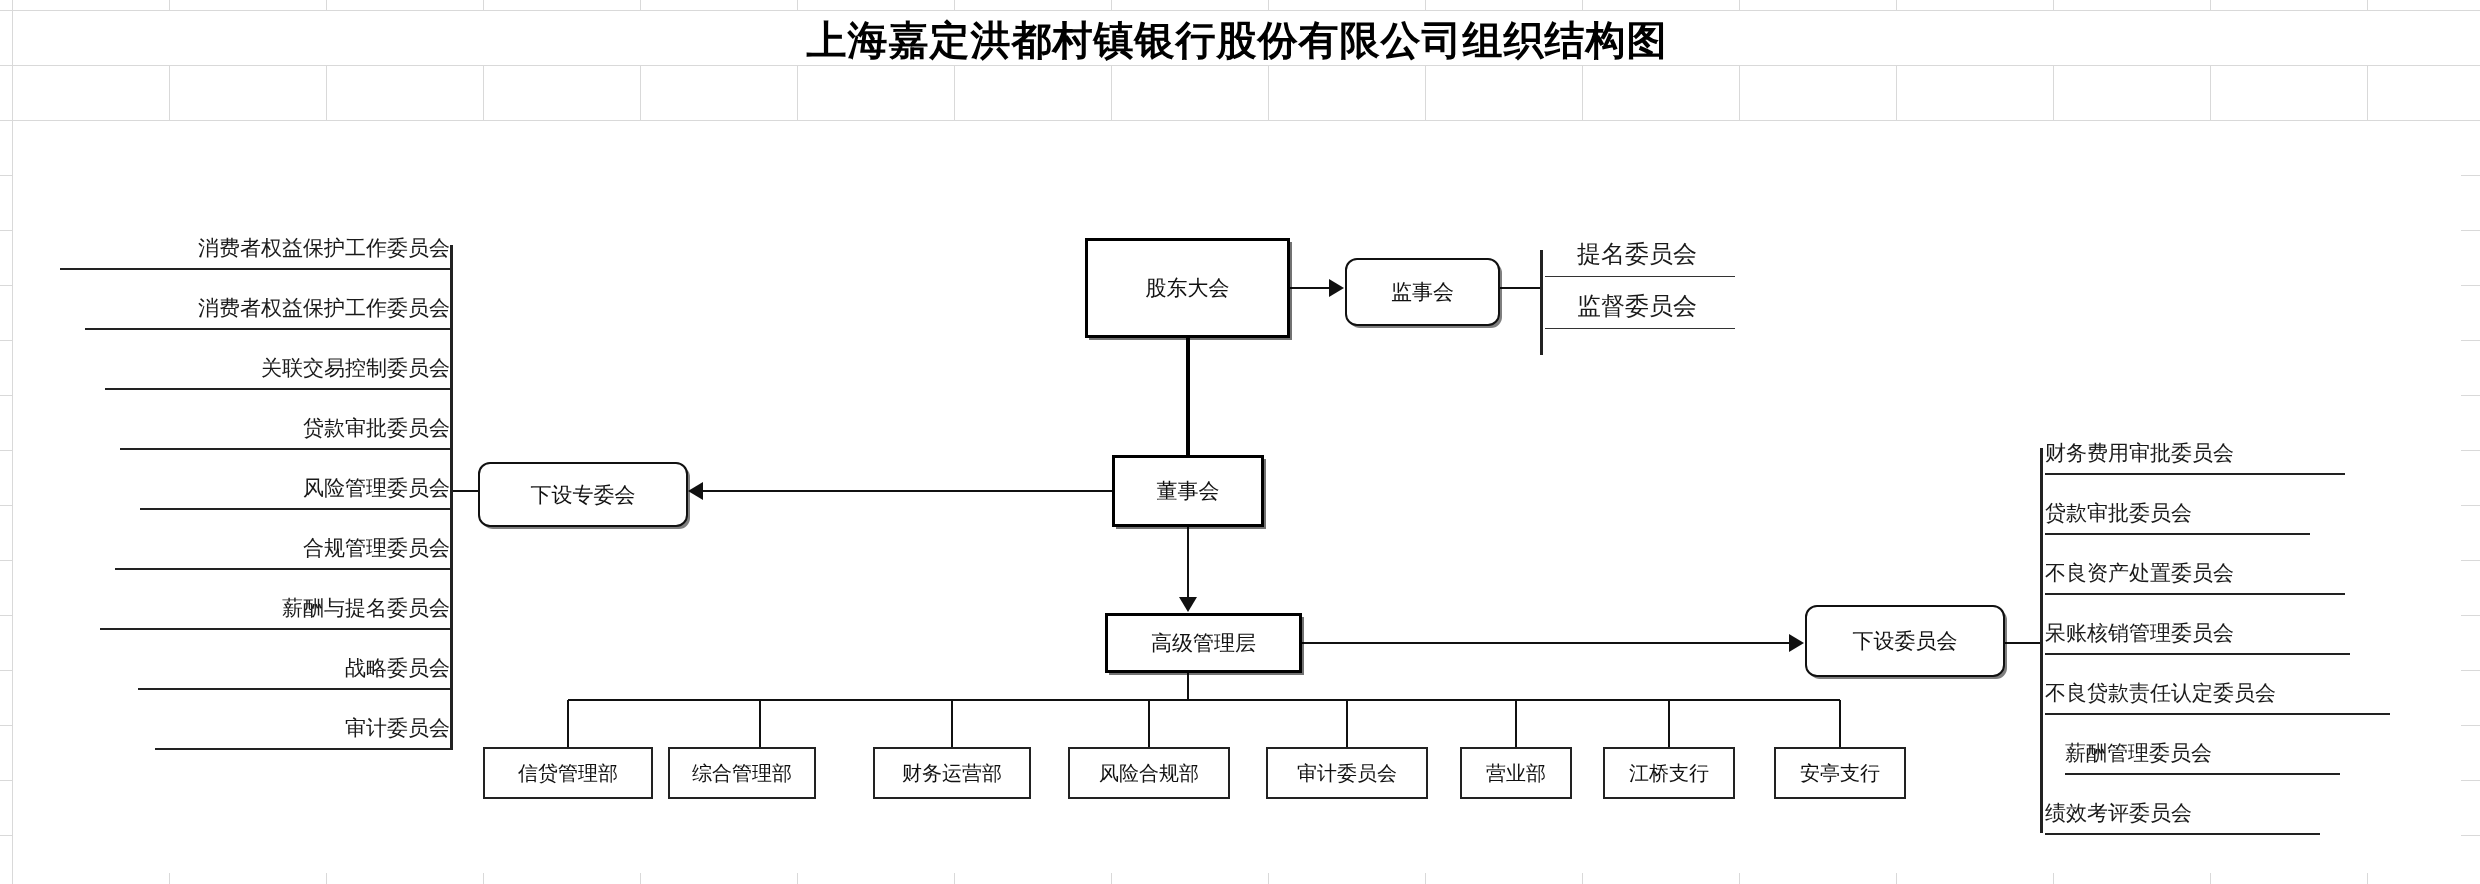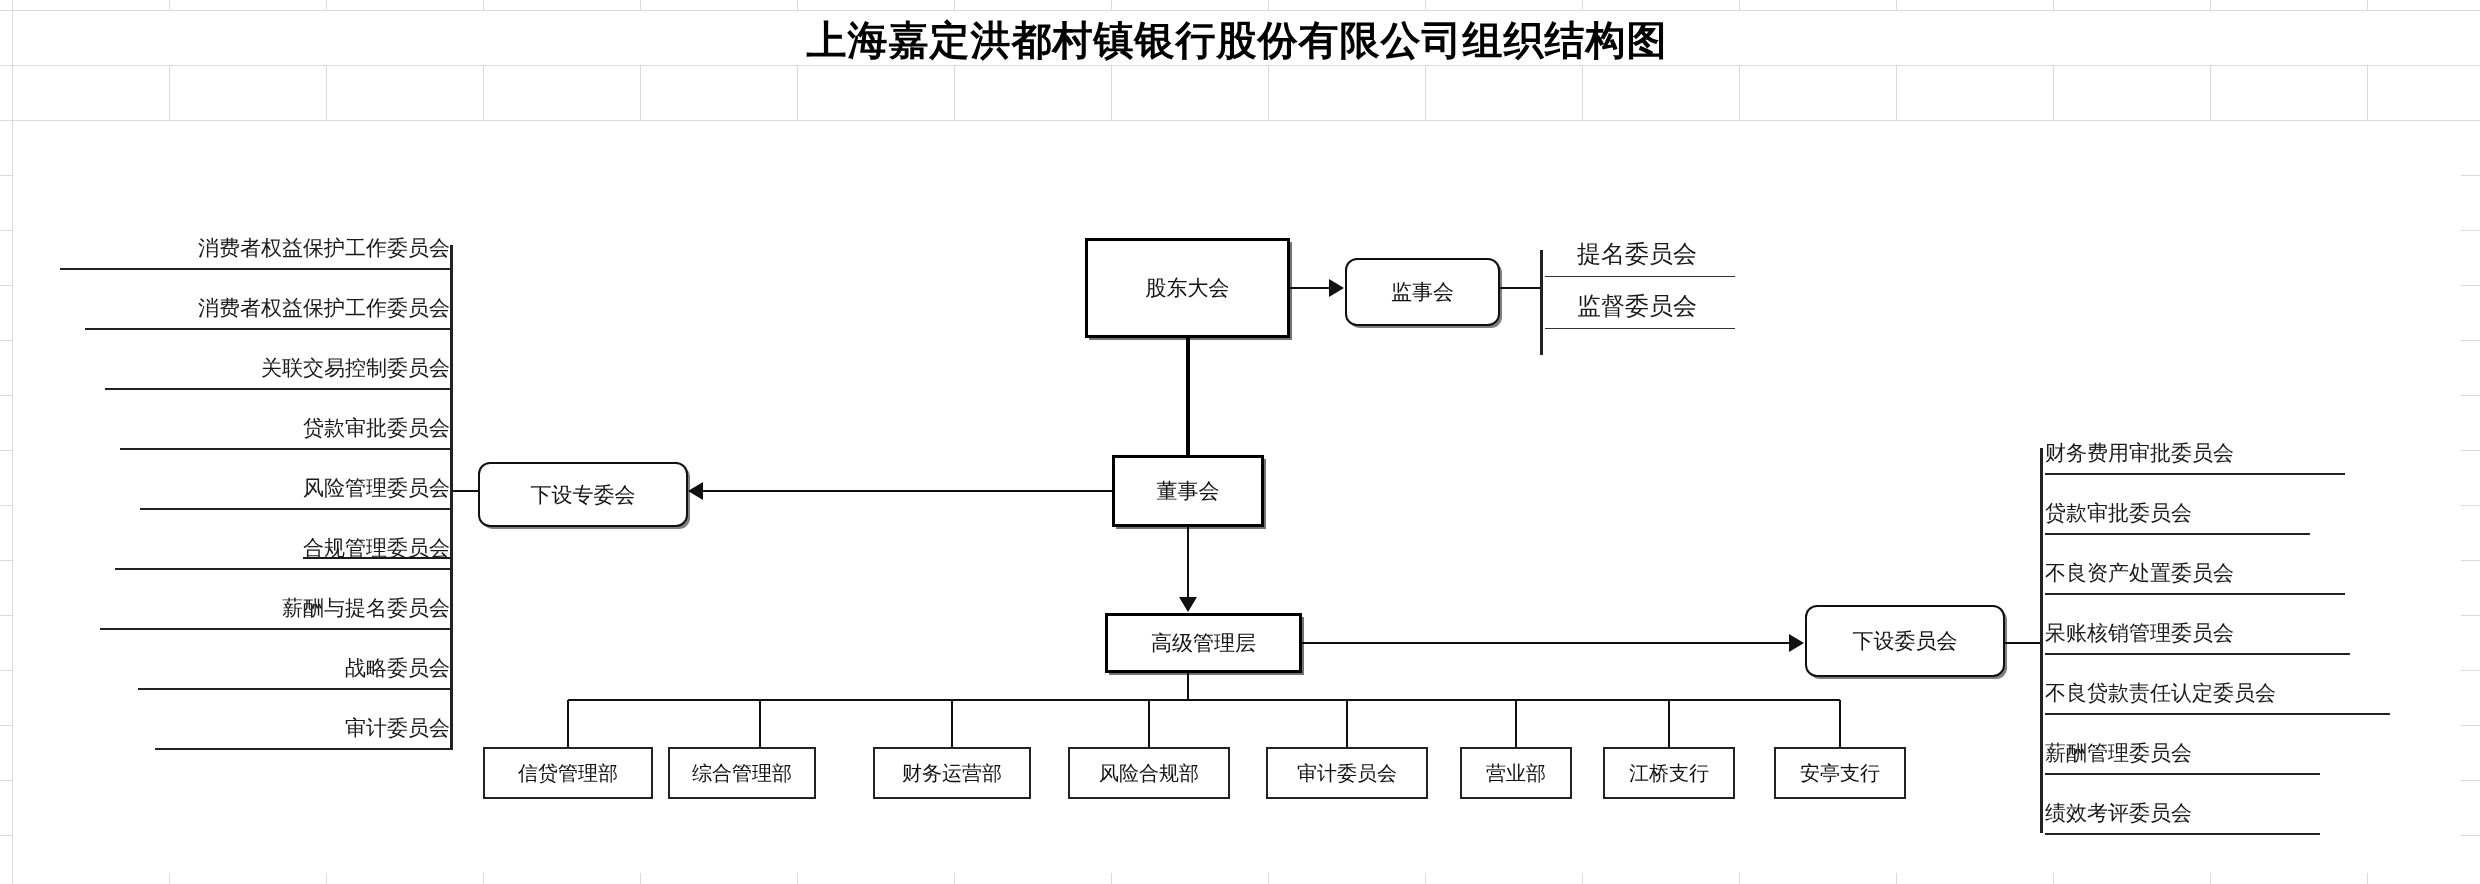--- a/index.html
+++ b/index.html
@@ -121,34 +121,34 @@
 </div>
 
 <div id="sheet">
 
   <div class="clist right-align" id="left-list" style="left: 60px; top: 210px; width: 390px;">
       <div class="citem" style="height: 60px; padding-right: 0px; margin-left: 0px; width: 390px;">消费者权益保护工作委员会</div>
       <div class="citem" style="height: 60px; padding-right: 0px; margin-left: 25px; width: 365px;">消费者权益保护工作委员会</div>
       <div class="citem" style="height: 60px; padding-right: 0px; margin-left: 45px; width: 345px;">关联交易控制委员会</div>
       <div class="citem" style="height: 60px; padding-right: 0px; margin-left: 60px; width: 330px;">贷款审批委员会</div>
       <div class="citem" style="height: 60px; padding-right: 0px; margin-left: 80px; width: 310px;">风险管理委员会</div>
-      <div class="citem" style="height: 60px; padding-right: 0px; margin-left: 55px; width: 335px; text-decoration: underline;">合规管理委员会</div>
+      <div class="citem" style="height: 60px; padding-right: 0px; margin-left: 55px; width: 335px;">合规管理委员会</div>
       <div class="citem" style="height: 60px; padding-right: 0px; margin-left: 40px; width: 350px;">薪酬与提名委员会</div>
       <div class="citem" style="height: 60px; padding-right: 0px; margin-left: 78px; width: 312px;">战略委员会</div>
       <div class="citem" style="height: 60px; padding-right: 0px; margin-left: 95px; width: 295px;">审计委员会</div>
     </div>
   <div class="spine" id="left-spine" style="left: 450px; top: 245px; height: 505px;"></div>
 
   <div class="clist left-align" id="right-list" style="left: 2045px; top: 415px; width: 370px;">
       <div class="citem" style="height: 60px; padding-left: 0px; width: 300px;">财务费用审批委员会</div>
       <div class="citem" style="height: 60px; padding-left: 0px; width: 265px;">贷款审批委员会</div>
       <div class="citem" style="height: 60px; padding-left: 0px; width: 300px;">不良资产处置委员会</div>
       <div class="citem" style="height: 60px; padding-left: 0px; width: 305px;">呆账核销管理委员会</div>
       <div class="citem" style="height: 60px; padding-left: 0px; width: 345px;">不良贷款责任认定委员会</div>
-      <div class="citem" style="height: 60px; padding-left: 0px; width: 275px;">薪酬管理委员会</div>
+      <div class="citem" style="height: 60px; padding-left: 0px; width: 275px; margin-left: 20px;">薪酬管理委员会</div>
       <div class="citem" style="height: 60px; padding-left: 0px; width: 275px;">绩效考评委员会</div>
     </div>
   <div class="spine" id="right-spine" style="left: 2040px; top: 448px; height: 385px;"></div>
 
   <div class="minilist" id="mini-list" style="left: 1545px; top: 225px; width: 195px;">
       <div class="citem" style="height: 52px; padding-left: 0px; width: 190px; justify-content: center;">提名委员会</div>
       <div class="citem" style="height: 52px; padding-left: 0px; width: 190px; justify-content: center;">监督委员会</div>
     </div>
   <div class="spine" id="mini-spine" style="left: 1540px; top: 250px; height: 105px;"></div>
 

